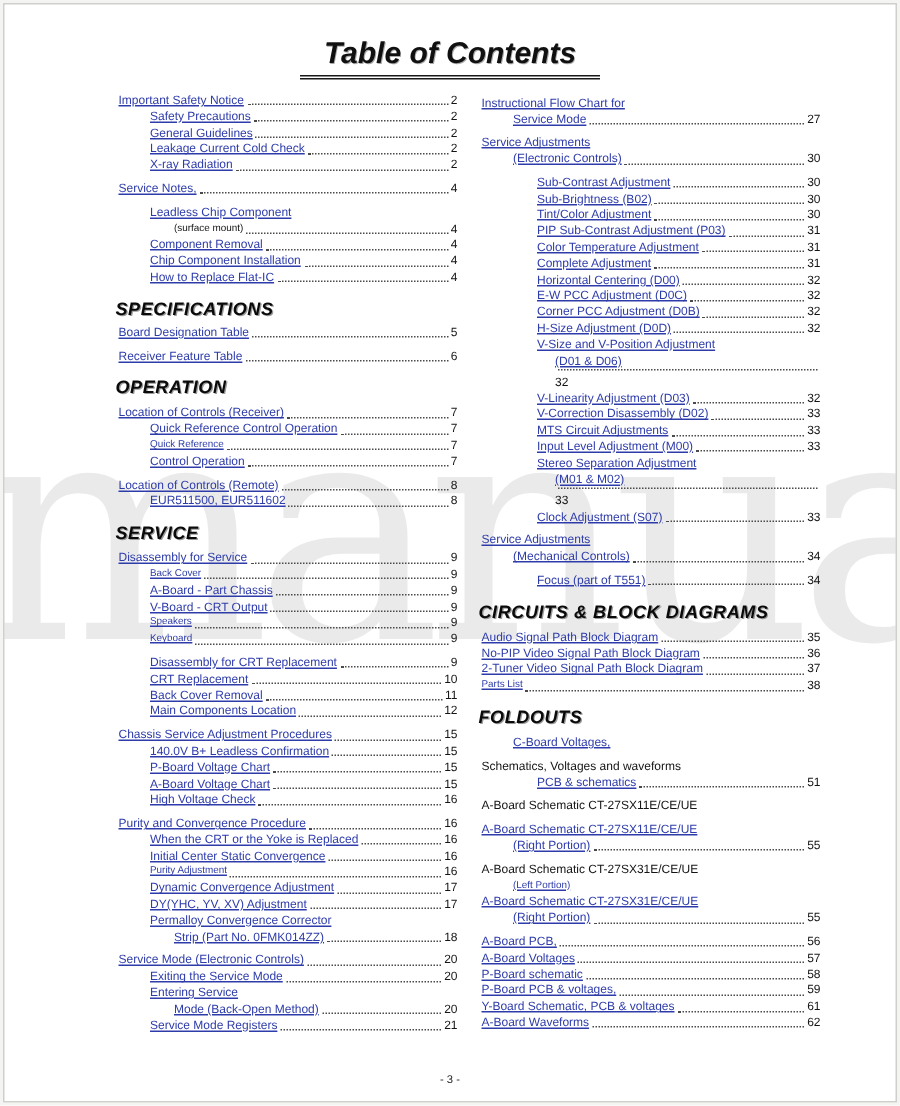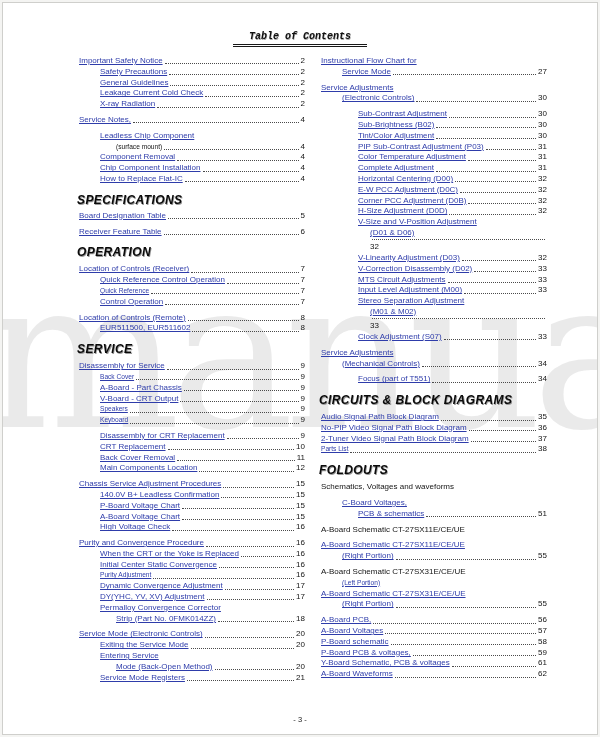--- a/index.html
+++ b/index.html
@@ -28,30 +28,29 @@
     color: rgba(130,130,130,0.17);
     letter-spacing: -10px;
     white-space: nowrap;
     user-select: none;
     pointer-events: none;
   }
   .content { position: relative; z-index: 1; padding-top: 22px; }
   .title-wrap { text-align: center; margin-bottom: 9px; }
   .title {
     display: inline-block;
-    font-size: 10px;
+    font-size: 20px;
     font-weight: bold;
     font-style: italic;
     color: #101010;
     border-bottom: 3px double #181818;
     padding: 0 16px 2px 16px;
     text-shadow: 0.6px 0.6px 0 #aaa;
-    font-family: Liberation Mono, monospace;
-  }
-  .cols { display: flex; gap: 14px; padding: 0 50px 0 74px; }
+  }
+  .cols { display: flex; gap: 14px; padding: 0 50px 0 74px; align-items: center; }
   .col { flex: 1; min-width: 0; }
   .row {
     display: flex;
     line-height: 10.8px;
     font-size: 8px;
     color: #161616;
   }
   .row.gap { margin-top: 5px; }
   .row .txt { white-space: nowrap; }
   .row.link .txt {
@@ -473,25 +472,25 @@
             <span class="txt">2-Tuner Video Signal Path Block Diagram</span>
             <span class="leader"></span>
             <span class="pg">37</span>
           </div>
           <div class="row lv0 link small">
             <span class="txt">Parts List</span>
             <span class="leader"></span>
             <span class="pg">38</span>
           </div>
           <div class="sec-header">FOLDOUTS</div>
+          <div class="row lv1 link gap">
+            <span class="txt">C-Board Voltages,</span>
+          </div>
           <div class="row lv0 plain gap">
             <span class="txt">Schematics, Voltages and waveforms</span>
-          </div>
-          <div class="row lv1 link gap">
-            <span class="txt">C-Board Voltages,</span>
           </div>
           <div class="row lv2 link">
             <span class="txt">PCB &amp; schematics</span>
             <span class="leader"></span>
             <span class="pg">51</span>
           </div>
           <div class="row lv0 plain gap">
             <span class="txt">A-Board Schematic CT-27SX11E/CE/UE</span>
           </div>
           <div class="row lv0 link gap">

